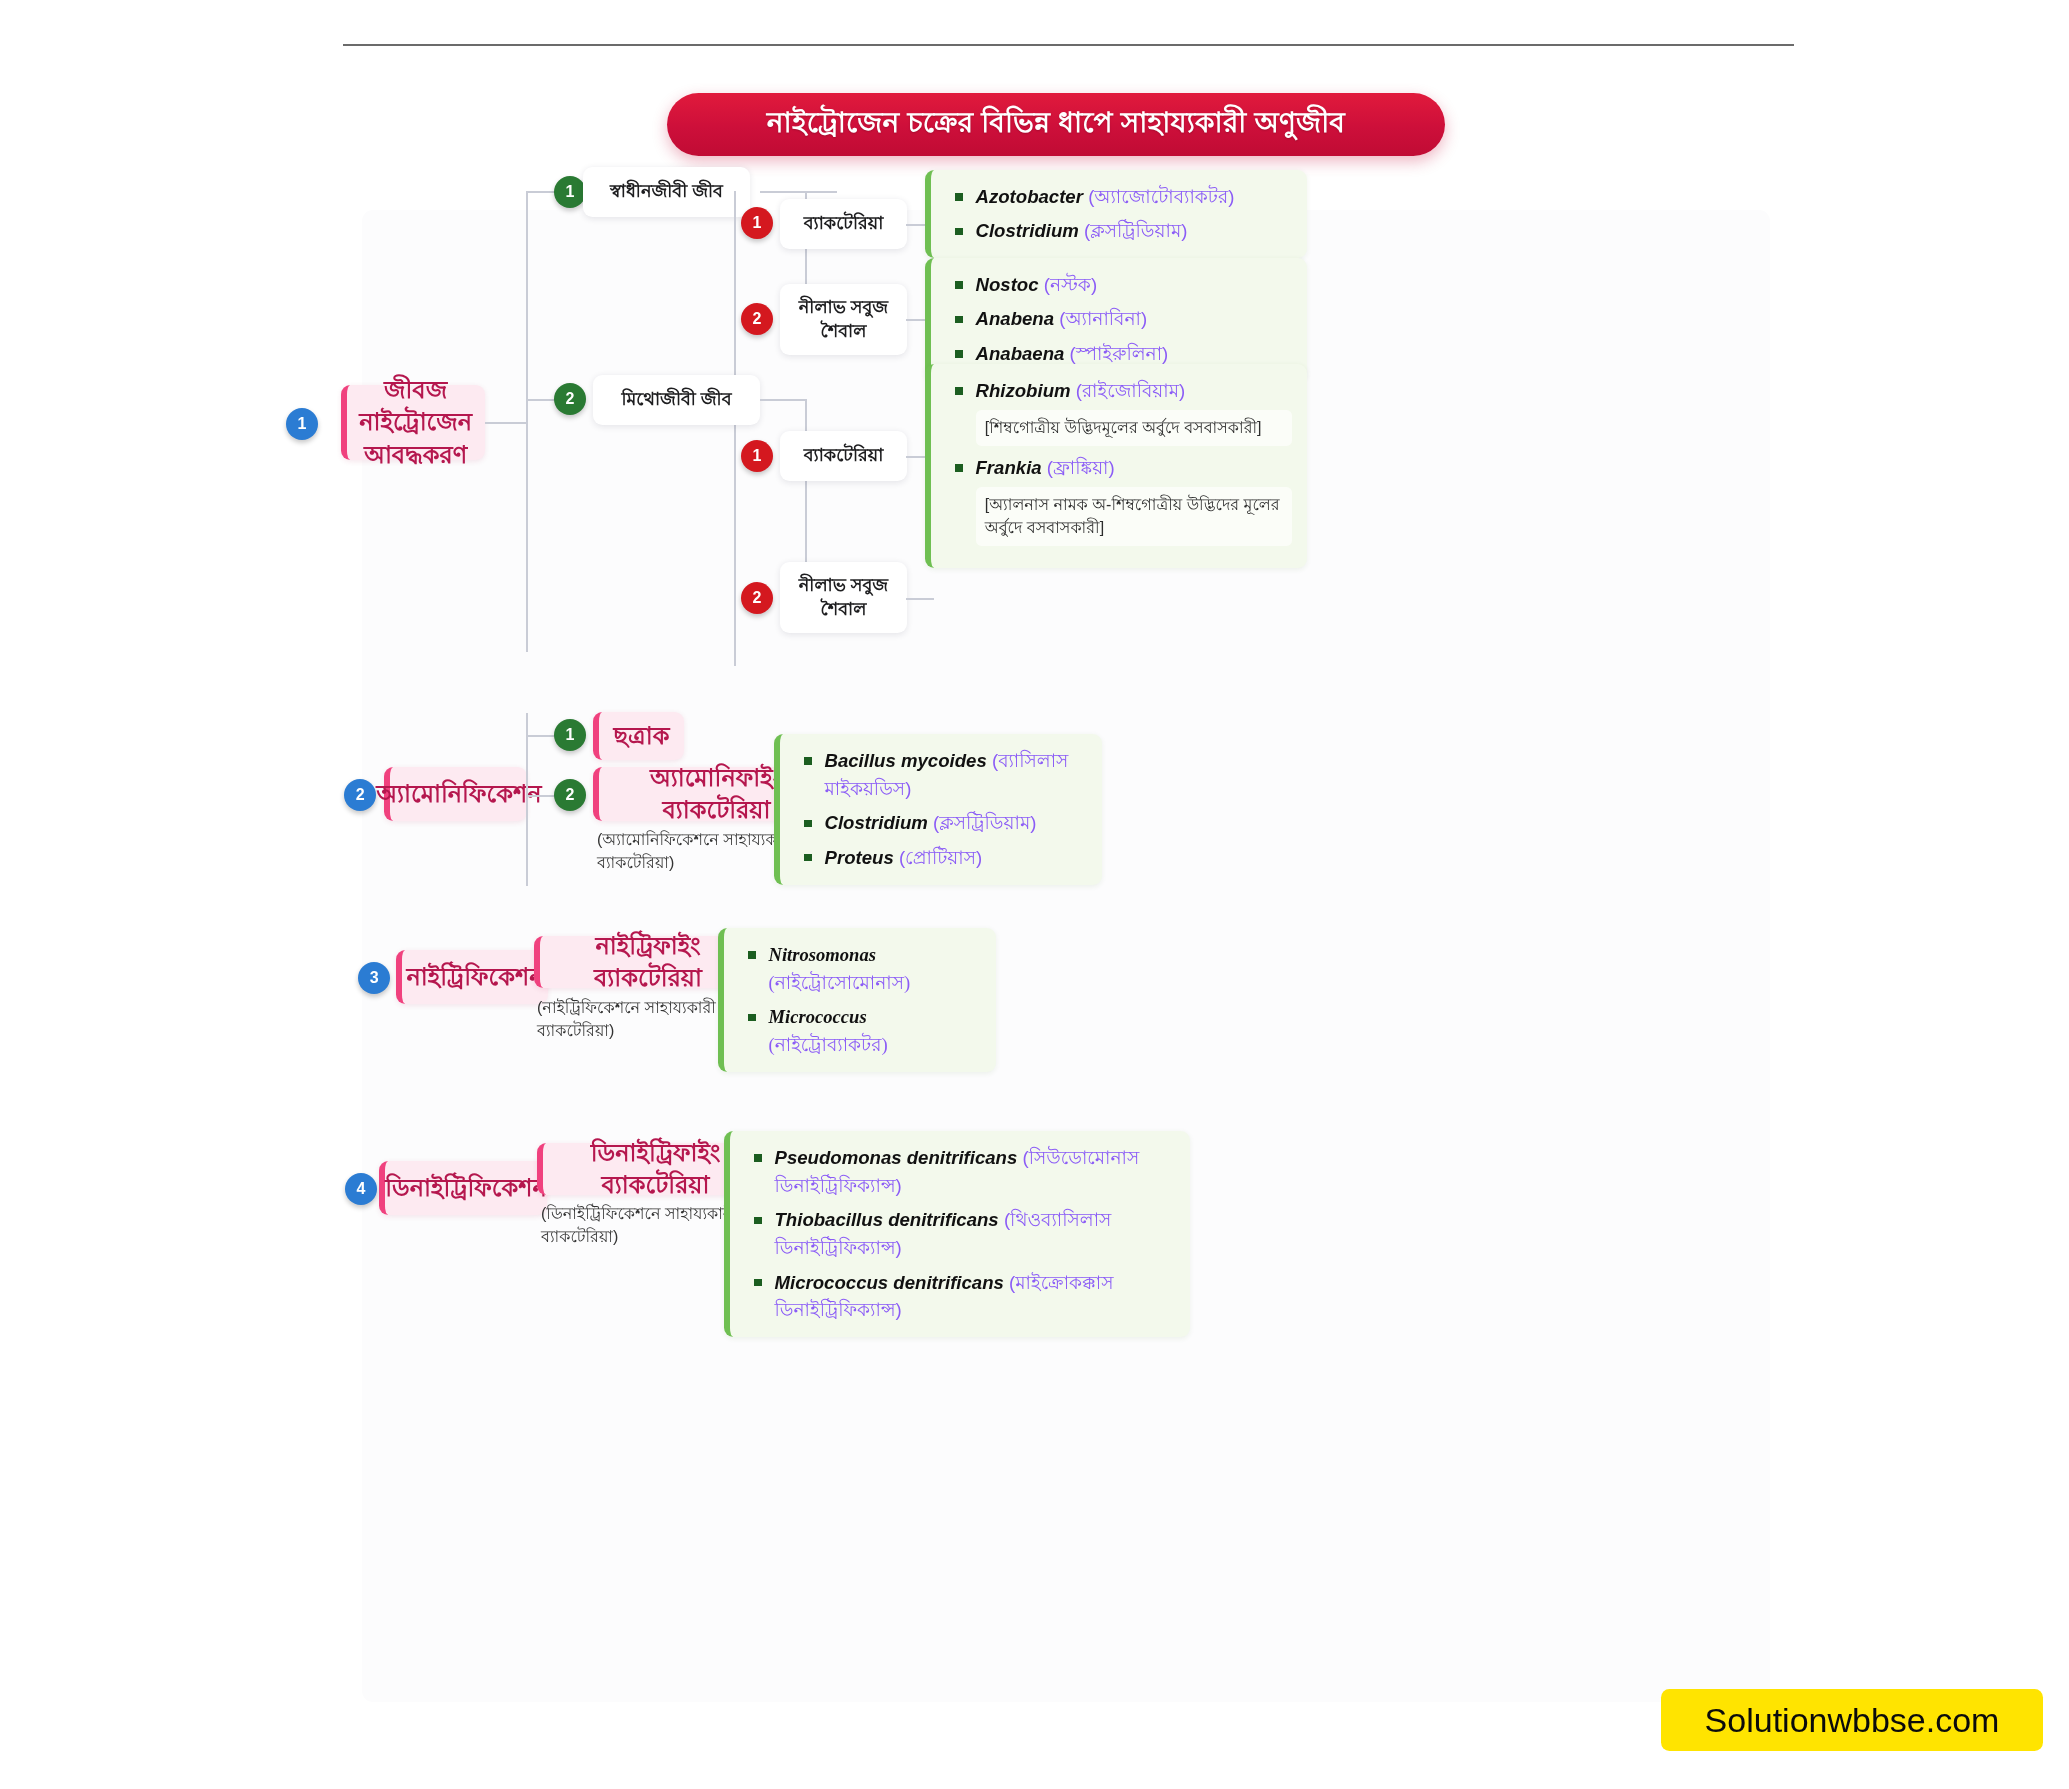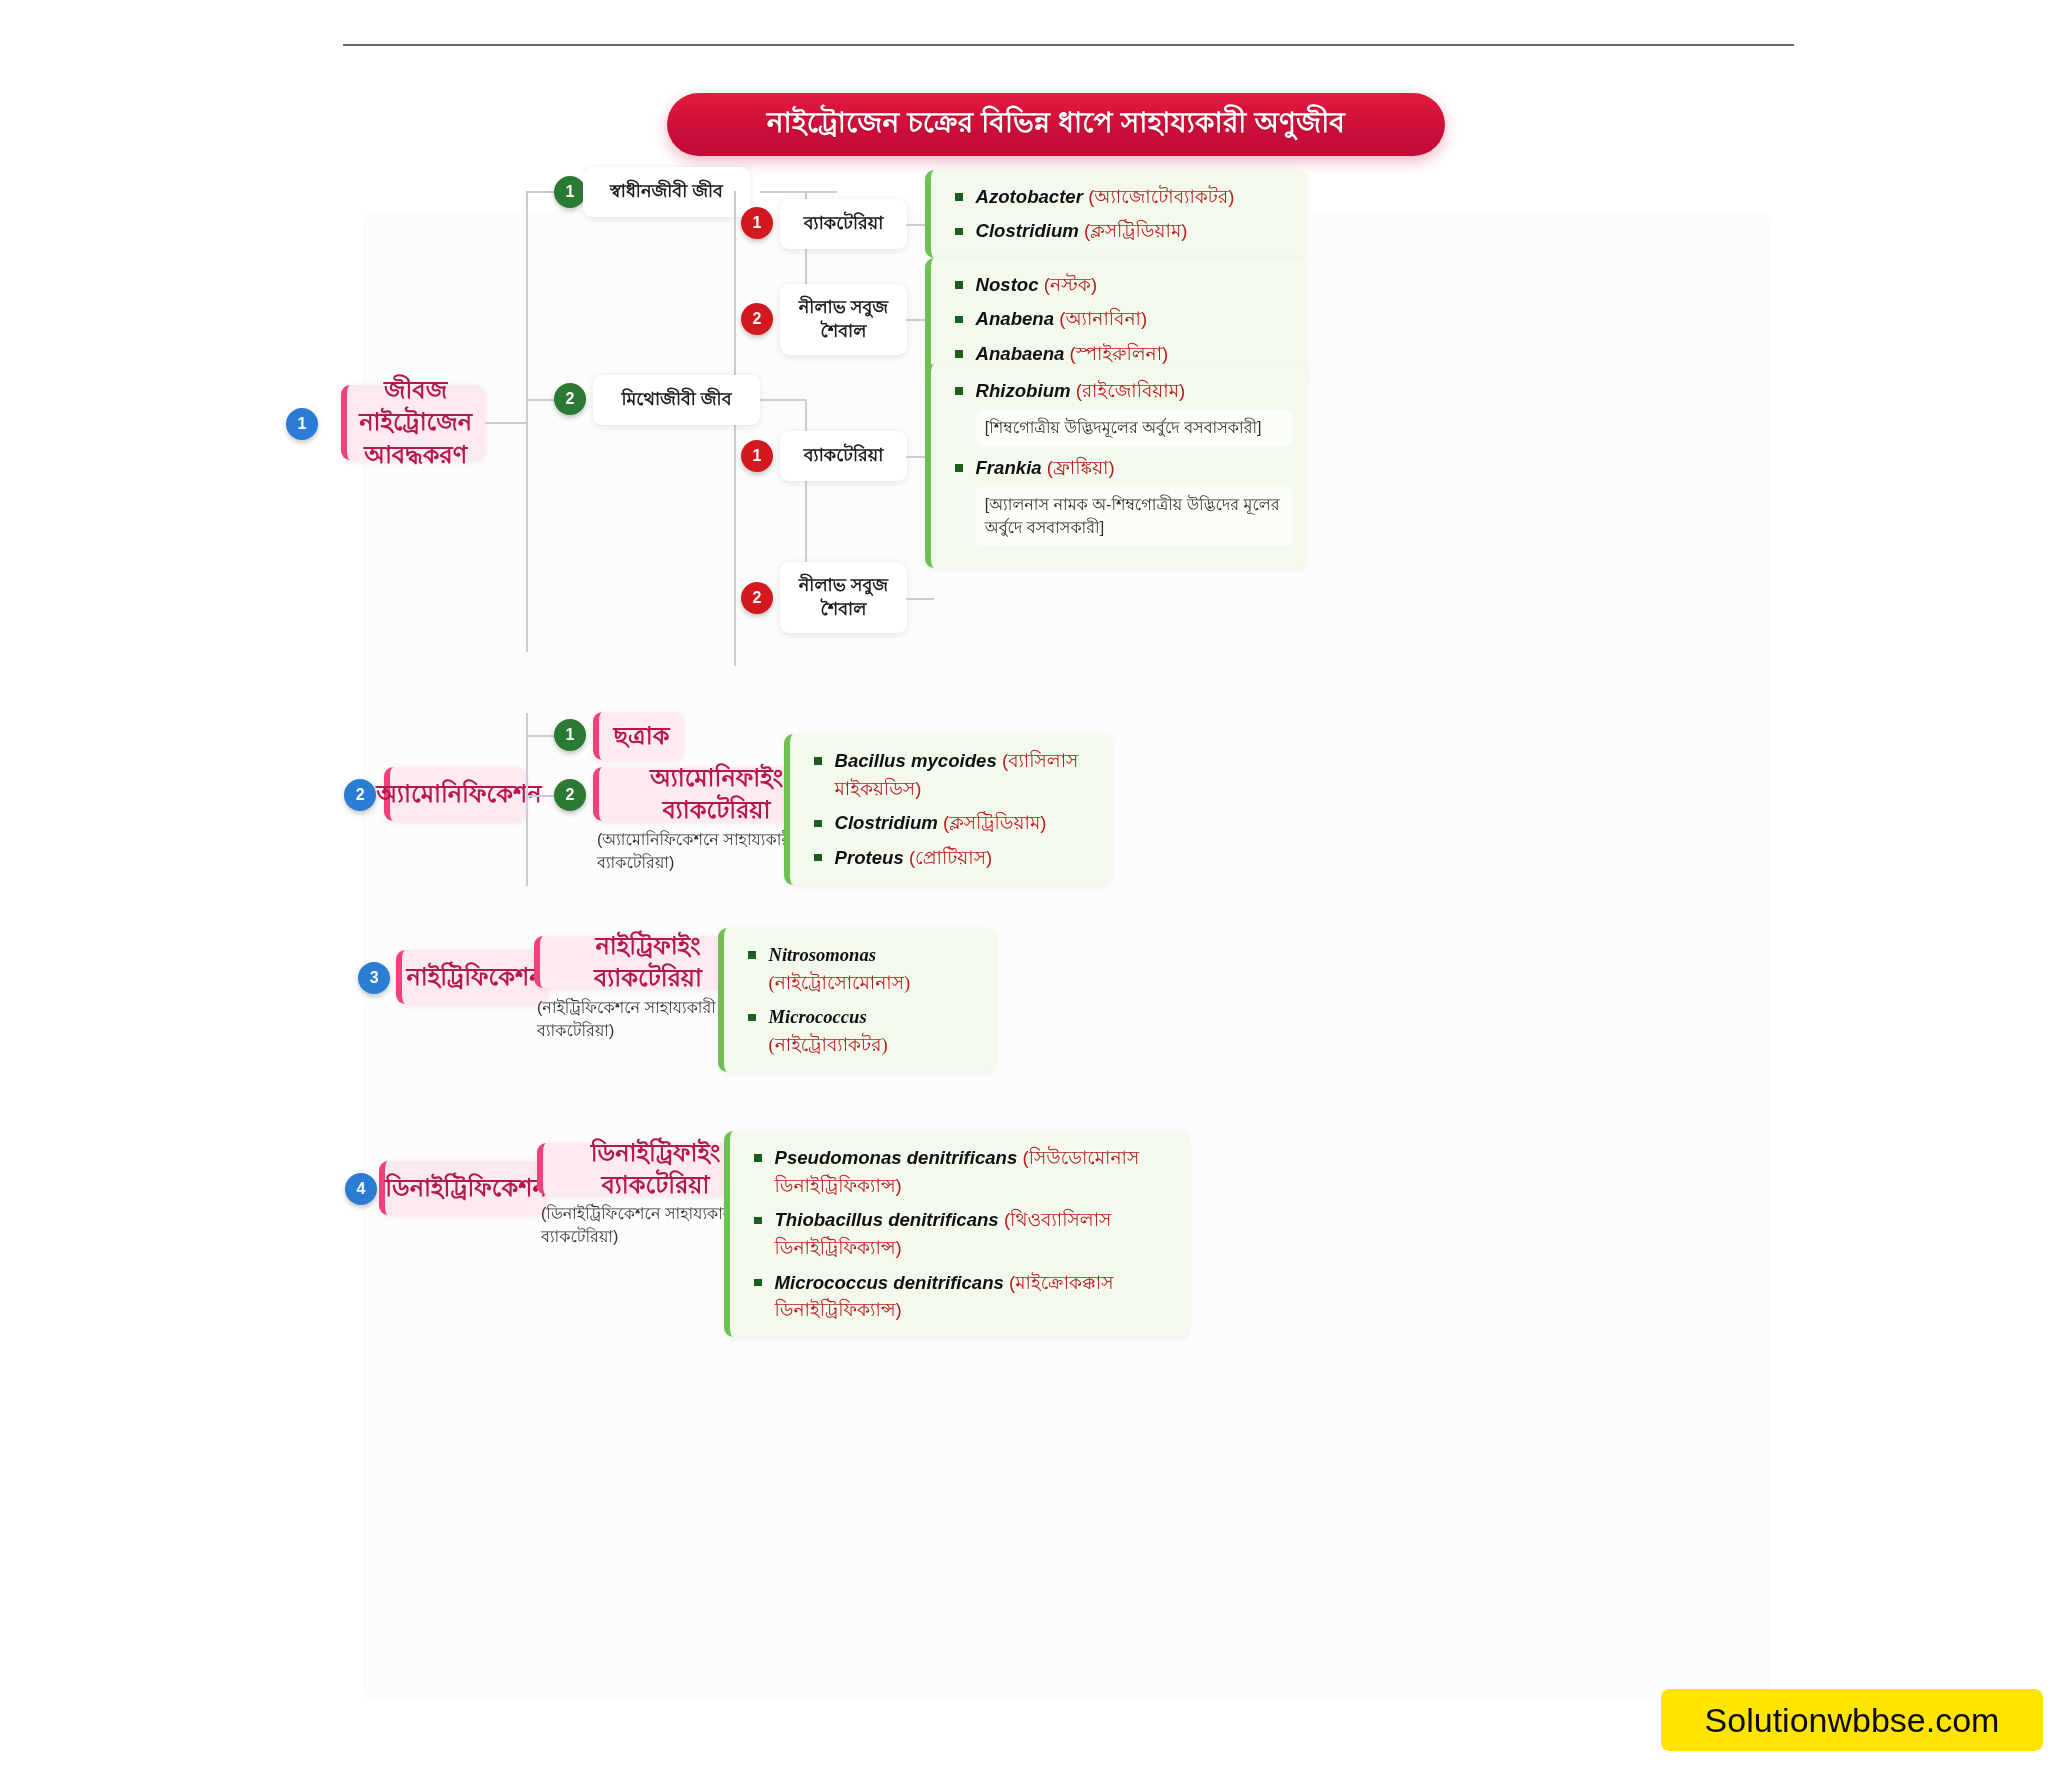--- a/index.html
+++ b/index.html
@@ -62,21 +62,21 @@
   .gbox ul{list-style:none;}
   .gbox li{
     color:#1b5e20;font-size:18.6px;line-height:1.5;margin-bottom:6.5px;
     position:relative;padding-left:20.5px;font-weight:400;
   }
   .gbox li:last-child{margin-bottom:0;}
   .gbox li .bullet{
     position:absolute;left:0;top:10.3px;width:7.5px;height:7.5px;background:#1b5e20;
   }
   .gbox li .sci{font-style:italic;font-weight:700;color:#111;}
-  .gbox li .bn{color:#b91c1c;}
+  .gbox li .bn{color:#8b5cf6;}
   .note{
     display:block;background:#fbfdf8;border-radius:5.6px;
     margin:4.7px 0 8.4px 0;padding:6.5px 9.3px;
     font-size:16px;color:#2d2d2d;line-height:1.45;font-weight:400;
   }
 
   
   .badge{
     position:absolute;width:32px;height:32px;border-radius:50%;
     display:flex;align-items:center;justify-content:center;
@@ -192,21 +192,21 @@
   <div class="ln lnh" style="left:166px;top:525px;width:28px;"></div>
 
   <div class="badge green" style="left:192px;top:509px;">1</div>
   <div class="pbox" style="left:231px;top:502px;width:91px;height:48px;">ছত্রাক</div>
 
   <div class="badge green" style="left:192px;top:569px;">2</div>
   <div class="pbox" style="left:231px;top:557px;width:241px;height:54px;">অ্যামোনিফাইং ব্যাকটেরিয়া</div>
   <div class="subcap" style="left:235px;top:618px;width:214px;">(অ্যামোনিফিকেশনে সাহায্যকারী ব্যাকটেরিয়া)</div>
   <div class="ln lnh" style="left:472px;top:585px;width:34px;"></div>
 
-  <div class="gbox" style="left:412px;top:524px;width:328px;margin-left:10px;">
+  <div class="gbox" style="left:412px;top:524px;width:328px;">
     <ul>
       <li><span class="bullet"></span><span class="sci">Bacillus mycoides</span> <span class="bn">(ব্যাসিলাস মাইকয়ডিস)</span></li>
       <li><span class="bullet"></span><span class="sci">Clostridium</span> <span class="bn">(ক্লসট্রিডিয়াম)</span></li>
       <li><span class="bullet"></span><span class="sci">Proteus</span> <span class="bn">(প্রোটিয়াস)</span></li>
     </ul>
   </div>
 
   <div class="badge blue" style="left:-3.7px;top:752px;">3</div>
   <div class="pbox" style="left:34px;top:740px;width:152px;height:54px;">নাইট্রিফিকেশন</div>
   <div class="ln lnh" style="left:186px;top:767px;width:32px;"></div>

